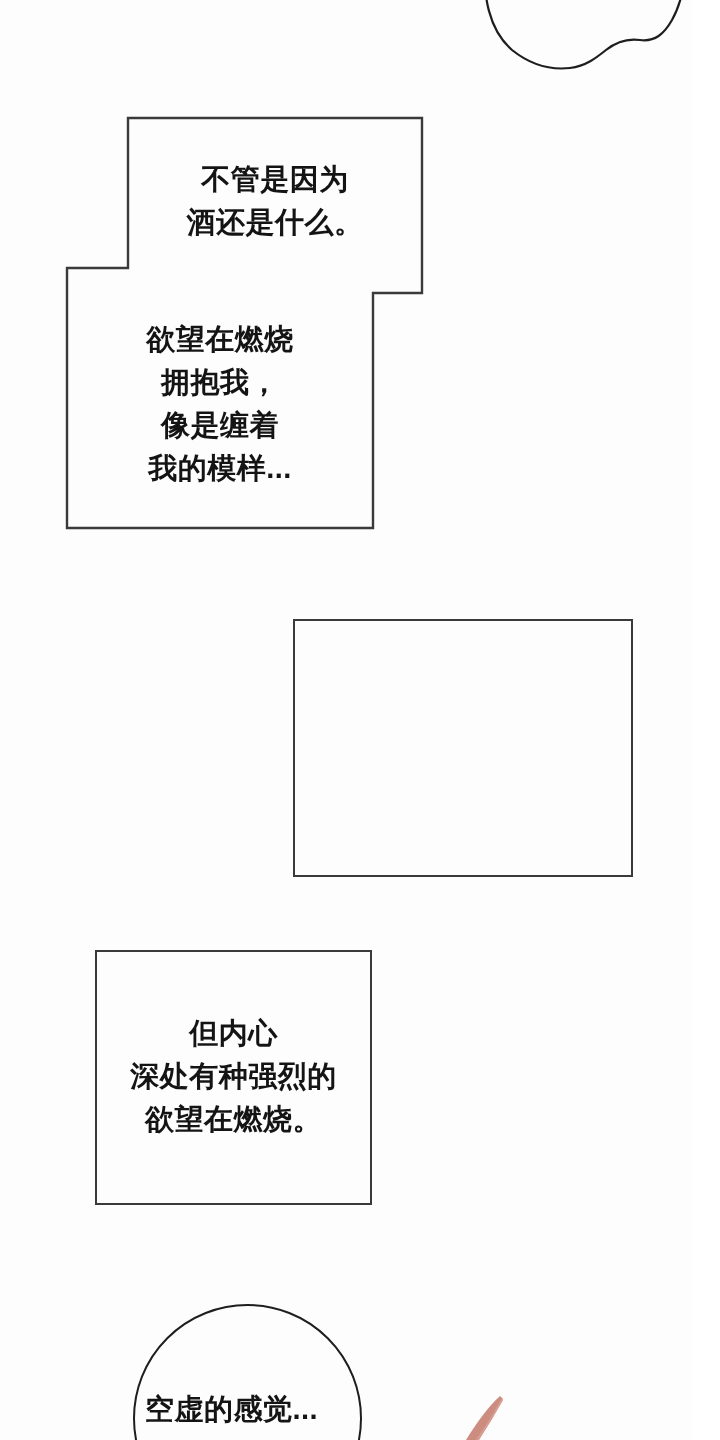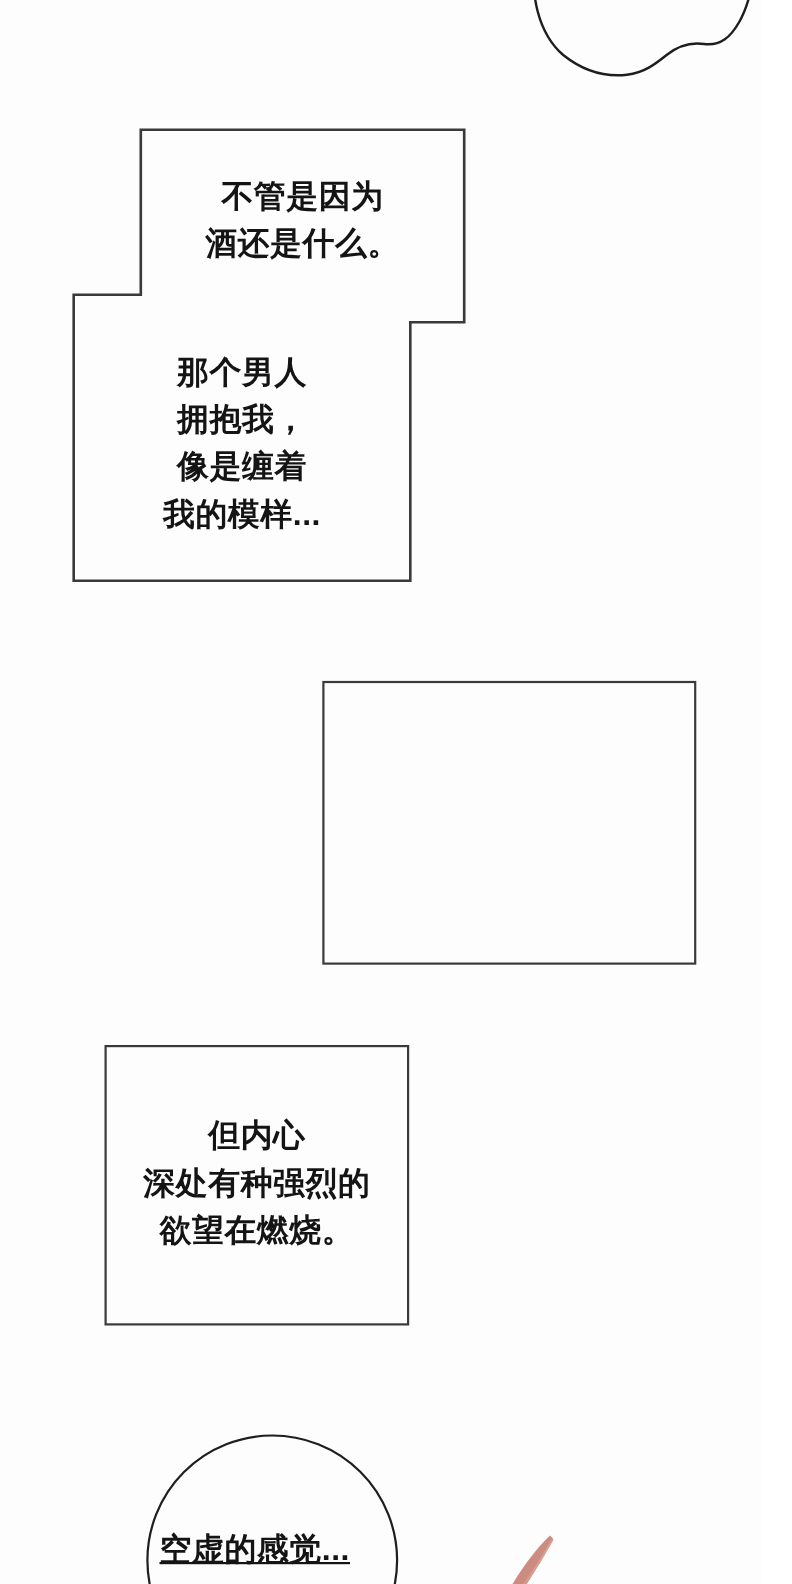--- a/index.html
+++ b/index.html
@@ -101,21 +101,20 @@
     box-sizing: border-box;
   }
   #panel4-text {
     left: 133px;
     top: 1388px;
     width: 235px;
     font-size: 29px;
     text-align: left;
     padding-left: 12px;
     box-sizing: border-box;
-    text-decoration: underline;
   }
 
   
   .vector-layer {
     position: absolute;
     left: 0;
     top: 0;
     width: 720px;
     height: 1440px;
     pointer-events: none;
@@ -145,21 +144,21 @@
              L 318 422
              L 12 422
              L 12 162
              L 73 162
              Z" fill="#fdfdfd" stroke="#3a3a3a" stroke-width="2.4" stroke-linejoin="miter"></path>
   </svg>
 
   <div class="bubble-text" id="panel1-text-top">不管是因为
 酒还是什么。</div>
 
-  <div class="bubble-text" id="panel1-text-bottom">那个男人
+  <div class="bubble-text" id="panel1-text-bottom">欲望在燃烧
 拥抱我，
 像是缠着
 我的模样...</div>
 
   <div id="panel2-shape"></div>
 
 
   <div id="panel3-shape"></div>
 
   <div class="bubble-text" id="panel3-text">但内心

